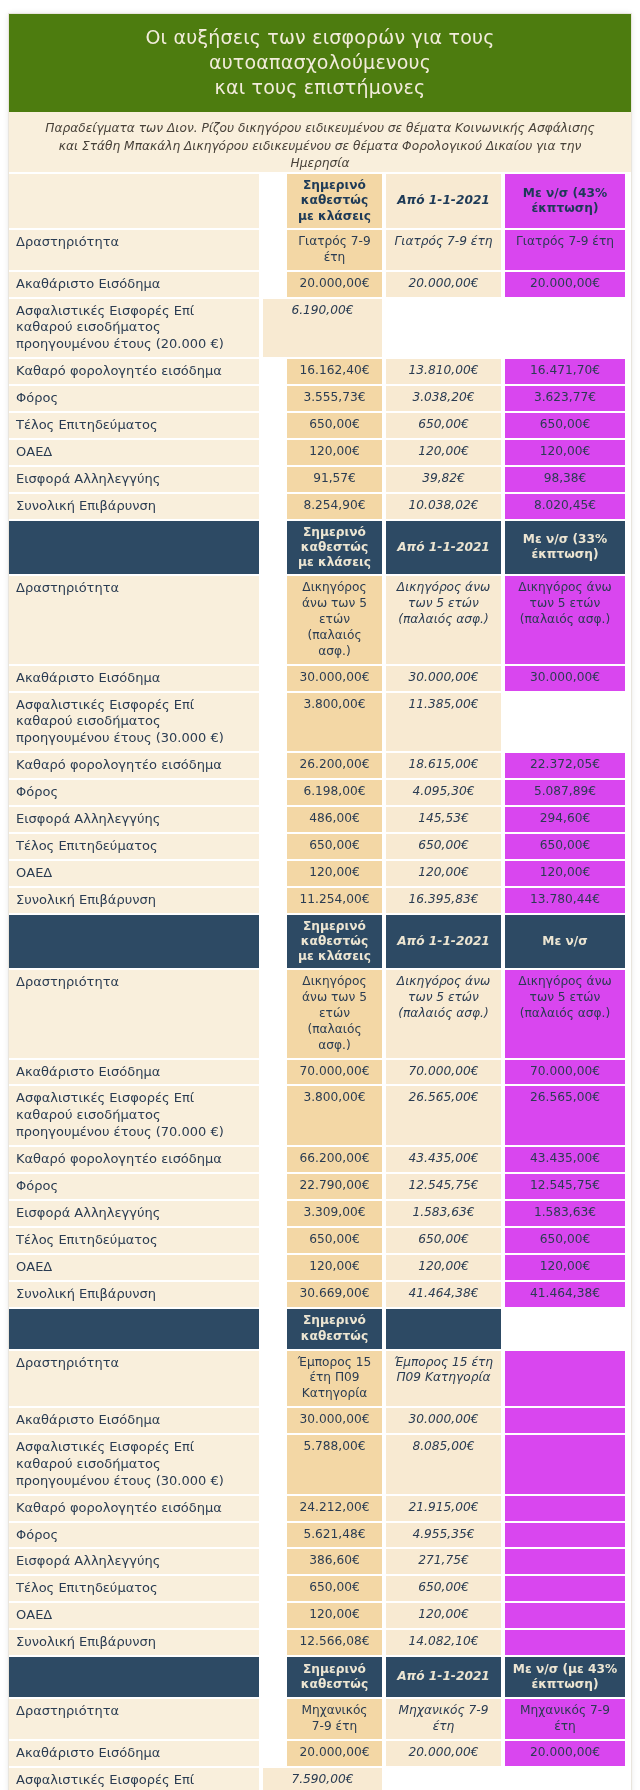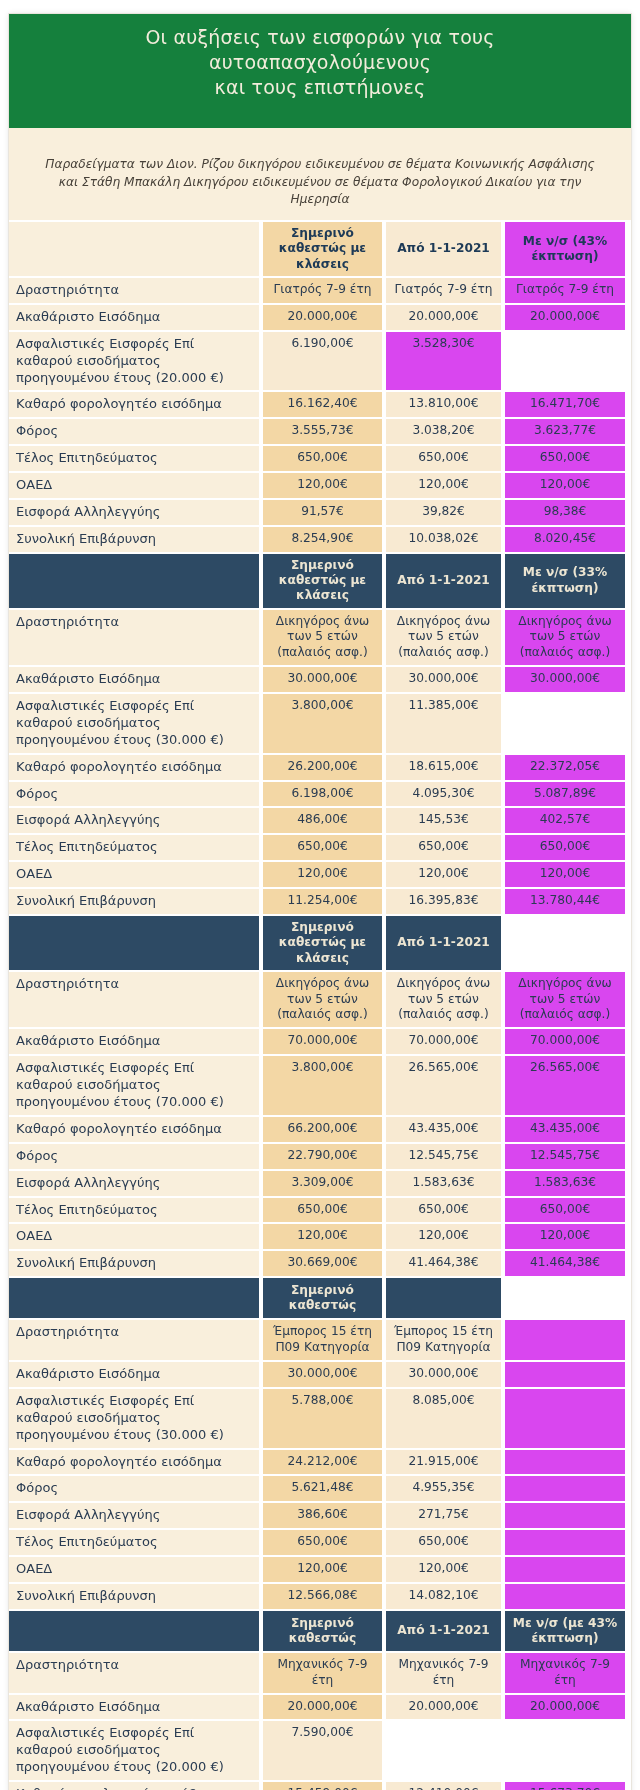--- a/index.html
+++ b/index.html
@@ -5,36 +5,36 @@
   html,body{margin:0;padding:0;}
   body{
     width:640px;height:1790px;overflow:hidden;background:#ffffff;
     font-family:"DejaVu Sans","Liberation Sans",sans-serif;
   }
   .poster{
     width:622px;margin:14px auto 0;background:#f9efdc;
     box-shadow:0 0 0 1px #e9e5dd, 0 0 6px rgba(0,0,0,.12);
   }
   .title-bar{
-    background:#15803d;color:#f2ecdb;text-align:center;
-    padding:11px 8px 28px;font-size:19px;line-height:1.32;
+    background:#4d7c0f;color:#f2ecdb;text-align:center;
+    padding:11px 8px 12px;font-size:19px;line-height:1.32;
     white-space:pre-line;letter-spacing:.2px;
   }
-  .subtitle-wrap{padding:8px 34px 12px;margin-top:20px;}
+  .subtitle-wrap{padding:8px 34px 0;}
   .subtitle{
     font-style:italic;font-size:12.2px;line-height:1.42;color:#474139;
     text-align:center;
   }
   .table{background:#ffffff;}
   .section{display:grid;row-gap:2px;padding-top:2px;}
   .trow{display:grid;grid-template-columns:250px 119px 115px 120px;column-gap:4px;}
   .cell{padding:4px 7px;box-sizing:border-box;}
   .lbl{background:#f9efdc;color:#2a3c52;font-size:13px;line-height:1.3;}
-  .c0{background:#f3d7a5;}
-  .c1{background:#f8ead2;}
+  .c0{background:#f3d7a5;margin-left:24px;}
+  .c1{background:#f8ead2;font-style:italic;}
   .c2{background:#d946ef;}
   .val{color:#2a3c52;font-size:12.2px;line-height:1.3;text-align:center;}
   .hcell{
     display:flex;align-items:center;justify-content:center;
     text-align:center;font-weight:bold;font-size:12.2px;line-height:1.25;
     color:#1d3a57;min-height:40px;padding:4px 5px;
   }
   .hdr-navy .cell{background:#2d4a64;color:#ece5d2;}
   .section + .section{margin-top:0;}
 </style>
@@ -64,21 +64,20 @@
         </div>
         <div class="trow">
           <div class="cell lbl">Ακαθάριστο Εισόδημα</div>
           <div class="cell c0 val">20.000,00€</div>
           <div class="cell c1 val">20.000,00€</div>
           <div class="cell c2 val">20.000,00€</div>
         </div>
         <div class="trow">
           <div class="cell lbl">Ασφαλιστικές Εισφορές Επί καθαρού εισοδήματος προηγουμένου έτους (20.000 €)</div>
           <div class="cell c1 val">6.190,00€</div>
-          <div class="cell c2 val">3.528,30€</div>
         </div>
         <div class="trow">
           <div class="cell lbl">Καθαρό φορολογητέο εισόδημα</div>
           <div class="cell c0 val">16.162,40€</div>
           <div class="cell c1 val">13.810,00€</div>
           <div class="cell c2 val">16.471,70€</div>
         </div>
         <div class="trow">
           <div class="cell lbl">Φόρος</div>
           <div class="cell c0 val">3.555,73€</div>
@@ -143,21 +142,21 @@
         <div class="trow">
           <div class="cell lbl">Φόρος</div>
           <div class="cell c0 val">6.198,00€</div>
           <div class="cell c1 val">4.095,30€</div>
           <div class="cell c2 val">5.087,89€</div>
         </div>
         <div class="trow">
           <div class="cell lbl">Εισφορά Αλληλεγγύης</div>
           <div class="cell c0 val">486,00€</div>
           <div class="cell c1 val">145,53€</div>
-          <div class="cell c2 val">402,57€</div>
+          <div class="cell c2 val">294,60€</div>
         </div>
         <div class="trow">
           <div class="cell lbl">Τέλος Επιτηδεύματος</div>
           <div class="cell c0 val">650,00€</div>
           <div class="cell c1 val">650,00€</div>
           <div class="cell c2 val">650,00€</div>
         </div>
         <div class="trow">
           <div class="cell lbl">ΟΑΕΔ</div>
           <div class="cell c0 val">120,00€</div>
@@ -169,20 +168,21 @@
           <div class="cell c0 val">11.254,00€</div>
           <div class="cell c1 val">16.395,83€</div>
           <div class="cell c2 val">13.780,44€</div>
         </div>
       </div>
       <div class="section">
         <div class="trow hdr-navy">
           <div class="cell lbl hcell"></div>
           <div class="cell c0 hcell">Σημερινό καθεστώς με κλάσεις</div>
           <div class="cell c1 hcell">Από 1-1-2021</div>
+          <div class="cell c2 hcell">Με ν/σ</div>
         </div>
         <div class="trow">
           <div class="cell lbl">Δραστηριότητα</div>
           <div class="cell c0 val">Δικηγόρος άνω των 5 ετών (παλαιός ασφ.)</div>
           <div class="cell c1 val">Δικηγόρος άνω των 5 ετών (παλαιός ασφ.)</div>
           <div class="cell c2 val">Δικηγόρος άνω των 5 ετών (παλαιός ασφ.)</div>
         </div>
         <div class="trow">
           <div class="cell lbl">Ακαθάριστο Εισόδημα</div>
           <div class="cell c0 val">70.000,00€</div>

